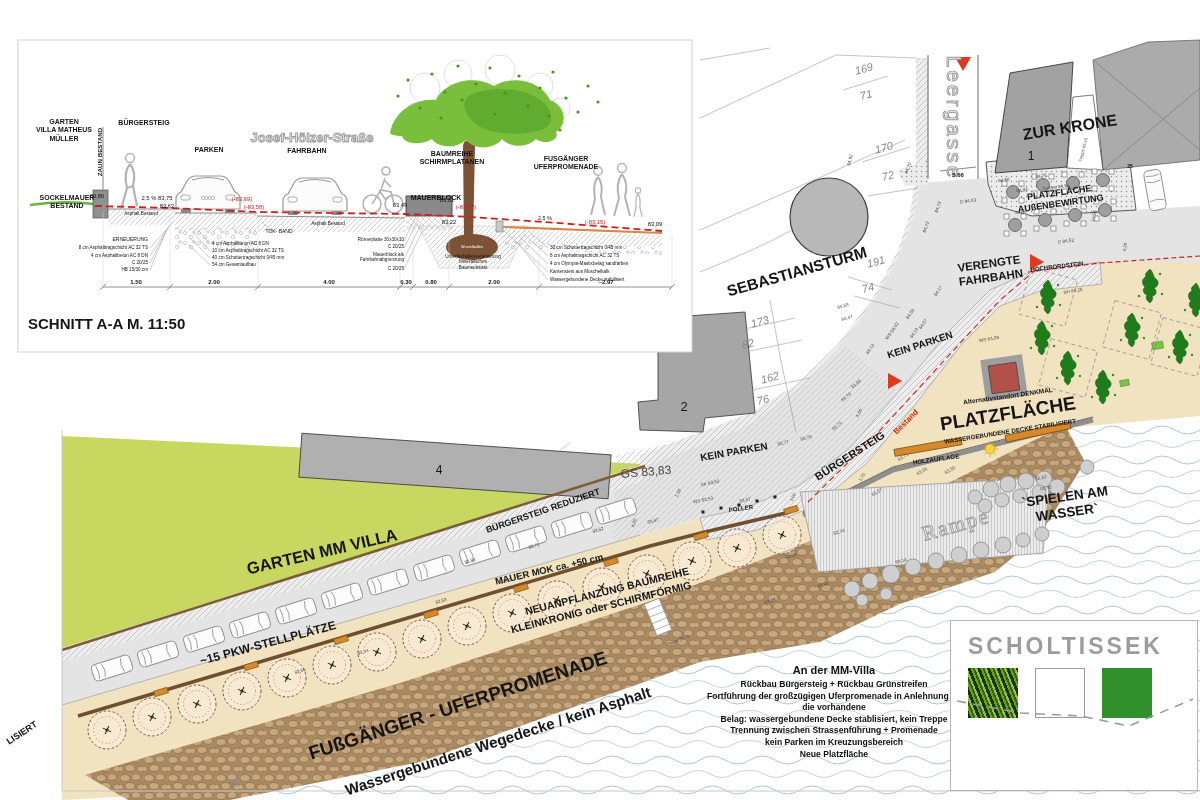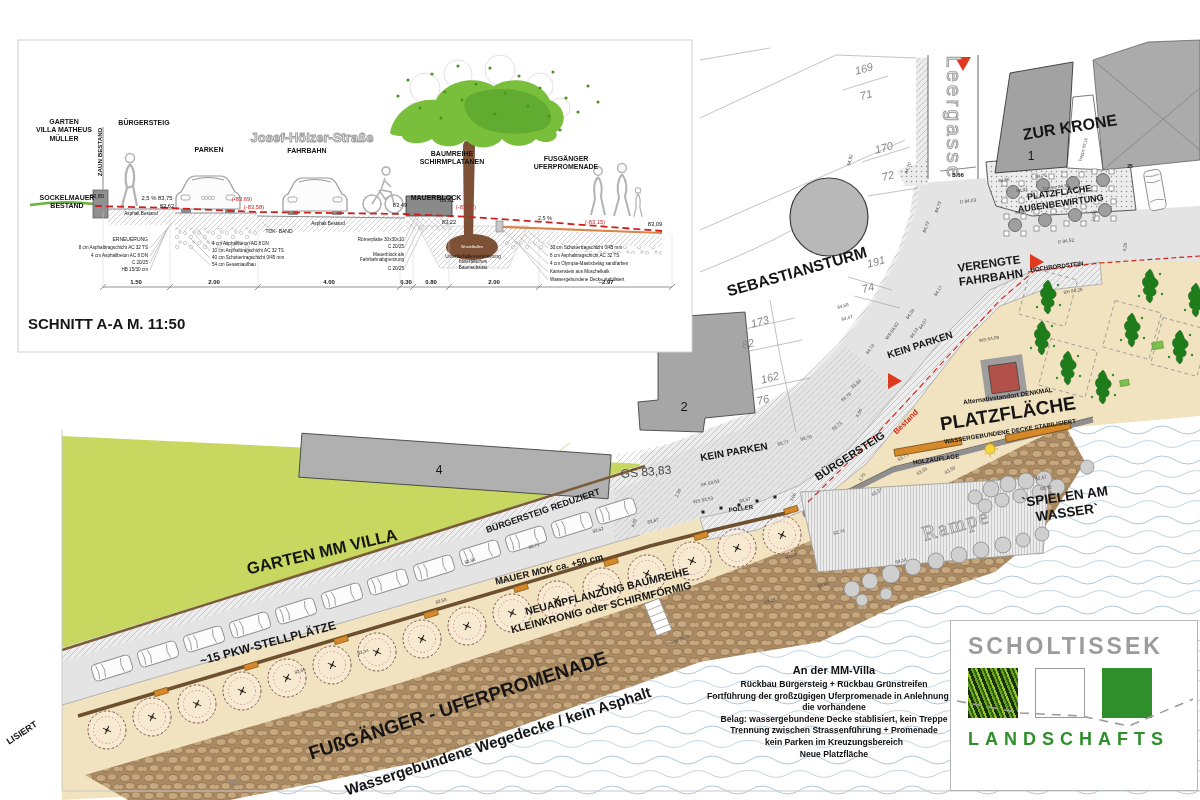--- a/index.html
+++ b/index.html
@@ -786,15 +786,14 @@
   <div class="t1">SCHOLTISSEK</div>
   <div class="sqs">
     <div class="sq grass"></div>
     <div class="sq blank"></div>
     <div class="sq green"></div>
   </div>
   <svg width="248" height="171">
     <path d="M6,80 L70,92 L130,95 L178,105 L242,78" fill="none" stroke="#9a9a9a" stroke-width="1.6" stroke-dasharray="9 7"></path>
   </svg>
   <div class="t2">
-    <div>LANDSCHAFTS</div>
   </div>
 </div>
 
 </body></html>

